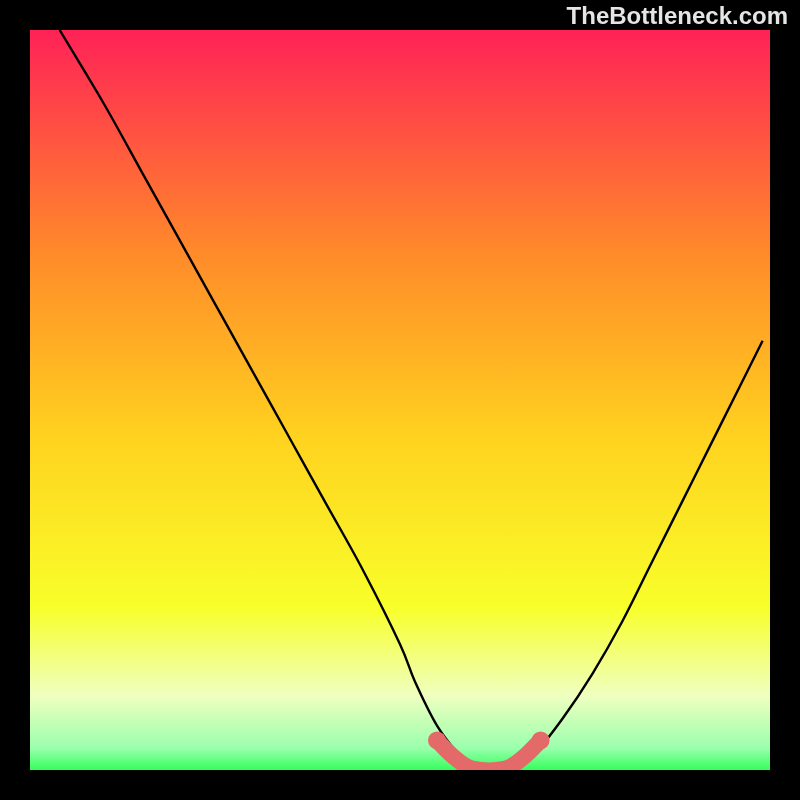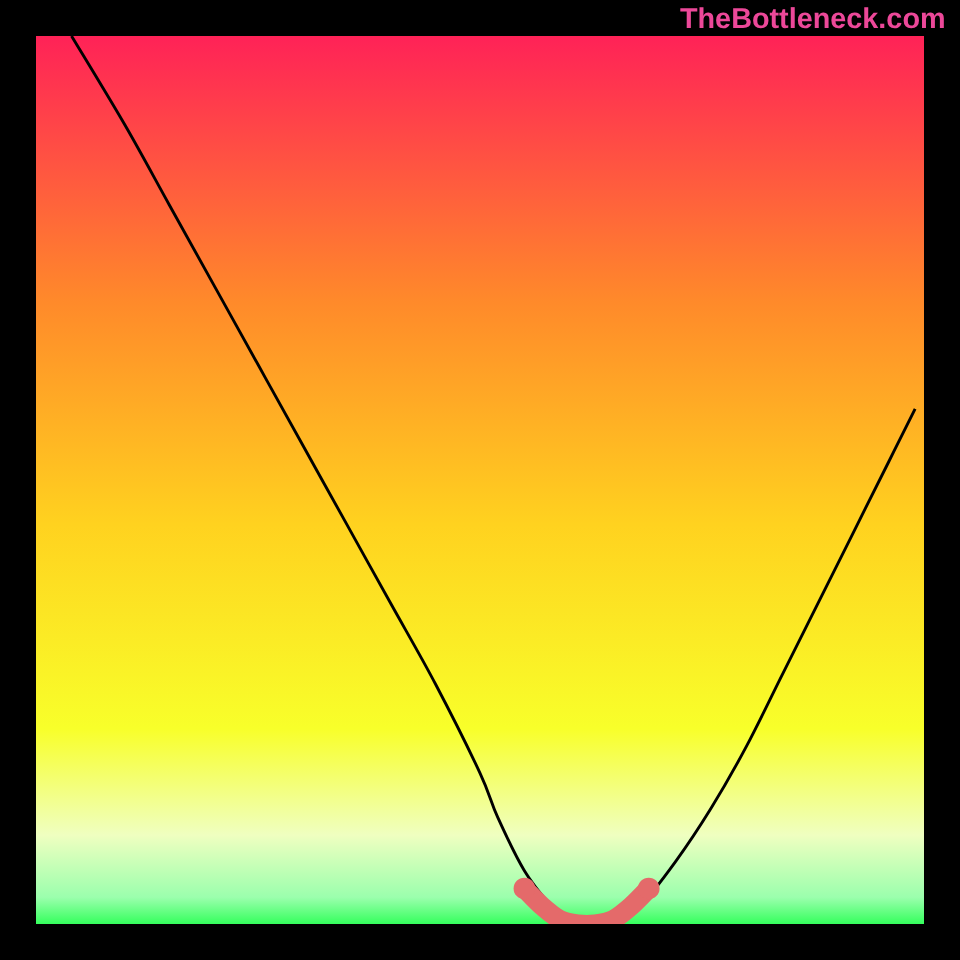--- a/index.html
+++ b/index.html
@@ -10,21 +10,21 @@
     width: 800px; height: 800px;
     background: #000;
   }
   .watermark {
     position: absolute;
     top: 2px;
     right: 12px;
     font-family: Arial, Helvetica, sans-serif;
     font-size: 24px;
     font-weight: 600;
-    color: #ec4899;
+    color: #e5e5e5;
     letter-spacing: 0px;
   }
   .plot {
     position: absolute;
     left: 30px;
     top: 30px;
     width: 740px;
     height: 740px;
   }
   svg { display: block; }

